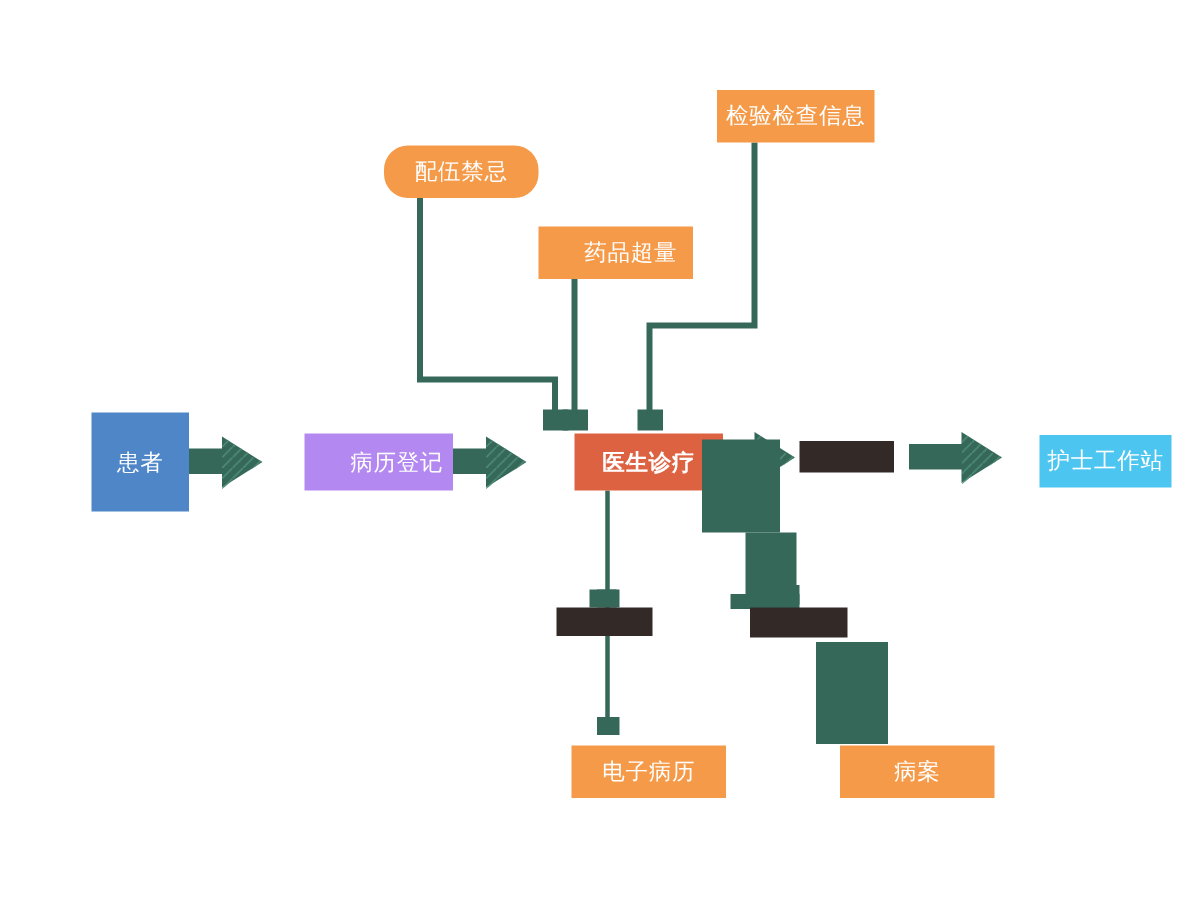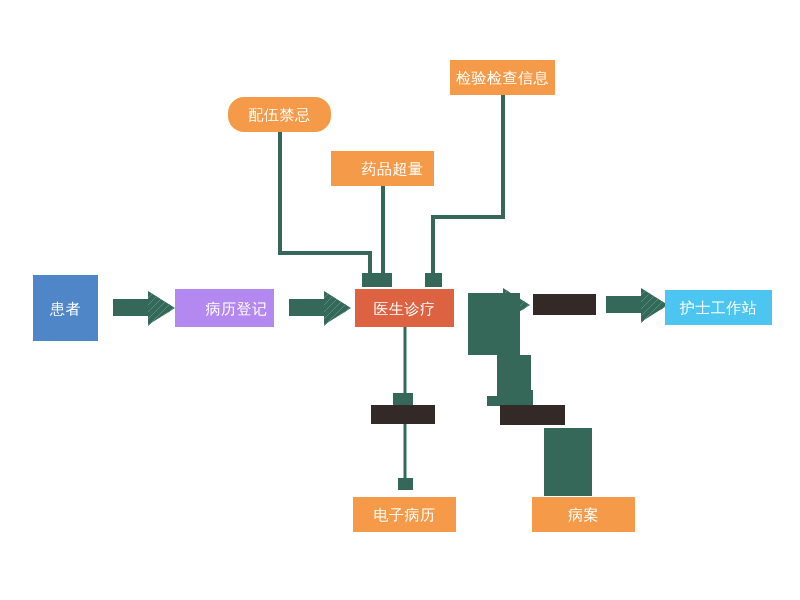--- a/index.html
+++ b/index.html
@@ -24,20 +24,21 @@
     display: flex;
     align-items: center;
     justify-content: center;
     color: #ffffff;
     font-size: 15px;
     letter-spacing: 0.5px;
     line-height: 1;
     box-sizing: border-box;
     white-space: nowrap;
     user-select: none;
+    margin-left: 28px;
   }
   .node.blue    { background: #4e86c7; }
   .node.purple  { background: #b388f0; }
   .node.red     { background: #dd6242; }
   .node.cyan    { background: #4cc6f0; }
   .node.orange  { background: #f49a48; }
   .stub {
     position: absolute;
     background: #36685a;
   }
@@ -163,25 +164,25 @@
   </div>
 
   <div class="node blue" style="left:33px; top:275px; width:65px; height:66px;align-items:center;">
     <span>患者</span>
   </div>
 
   <div class="node purple" style="left:175px; top:289px; width:99px; height:38px;padding-left:24px;">
     <span>病历登记</span>
   </div>
 
-  <div class="node red" style="left:355px; top:289px; width:99px; height:38px;">
+  <div class="node red" style="left:355px; top:289px; width:99px; height:38px;font-weight:bold;">
     <span>医生诊疗</span>
   </div>
 
-  <div class="node cyan" style="left:665px; top:290px; width:107px; height:35px;">
+  <div class="node cyan" style="left:665px; top:290px; width:88px; height:35px;">
     <span>护士工作站</span>
   </div>
 
   <div class="node orange" style="left:532px; top:497px; width:103px; height:35px;">
     <span>病案</span>
   </div>
 
   <div class="node orange" style="left:353px; top:497px; width:103px; height:35px;">
     <span>电子病历</span>
   </div>

